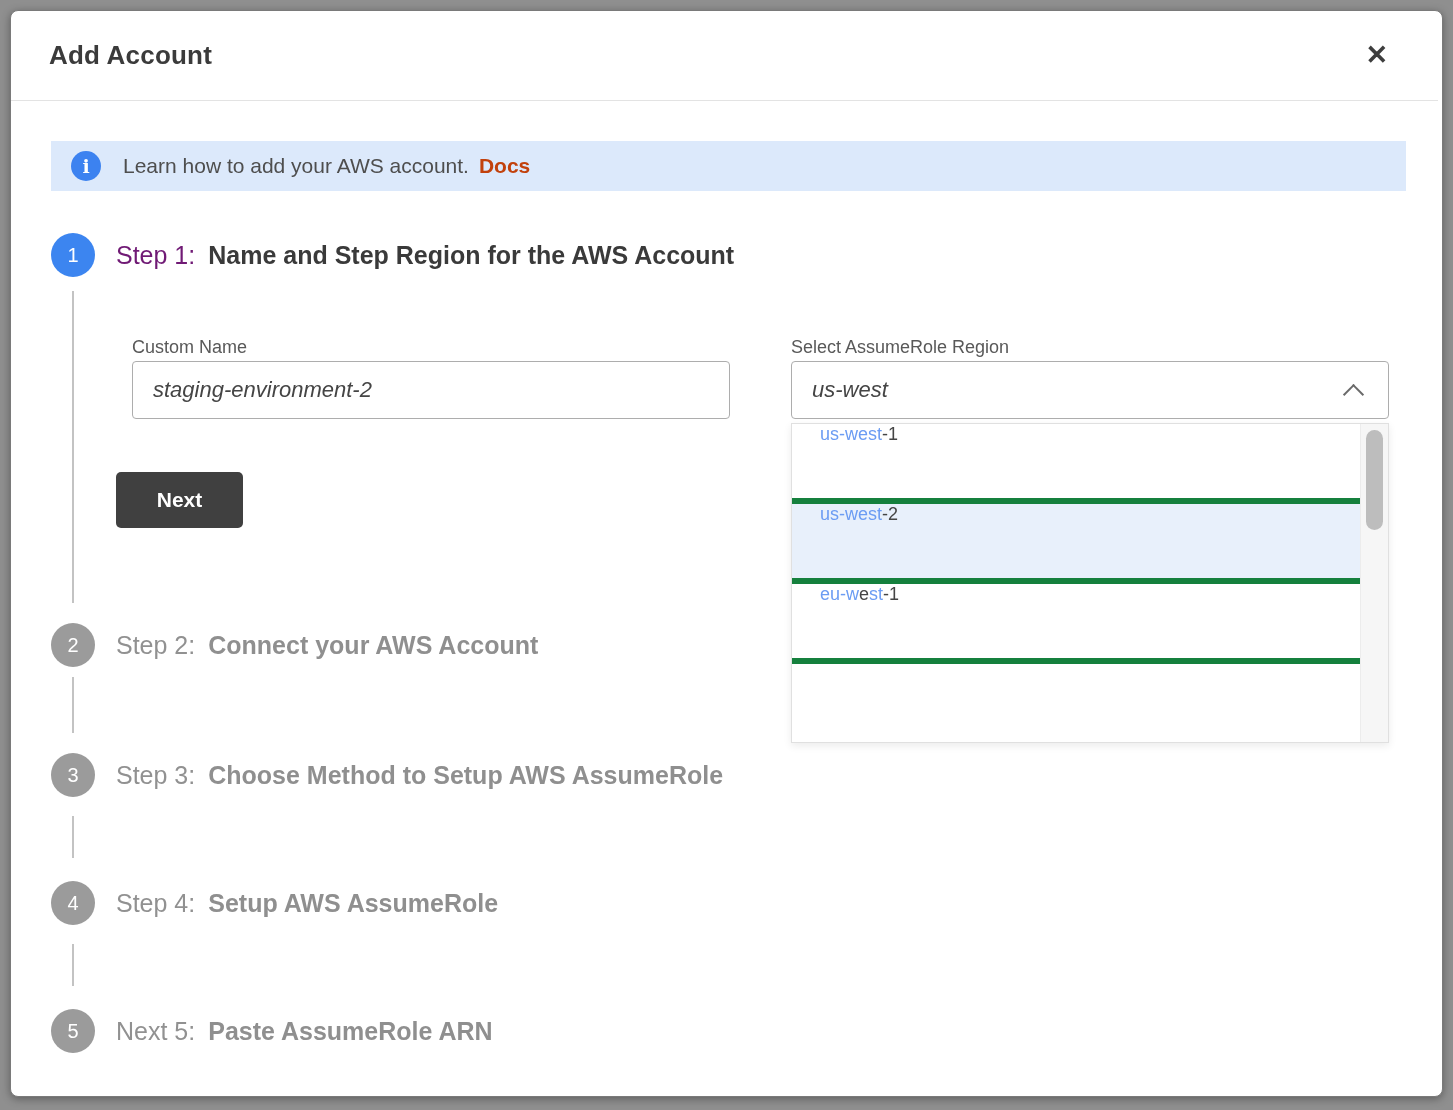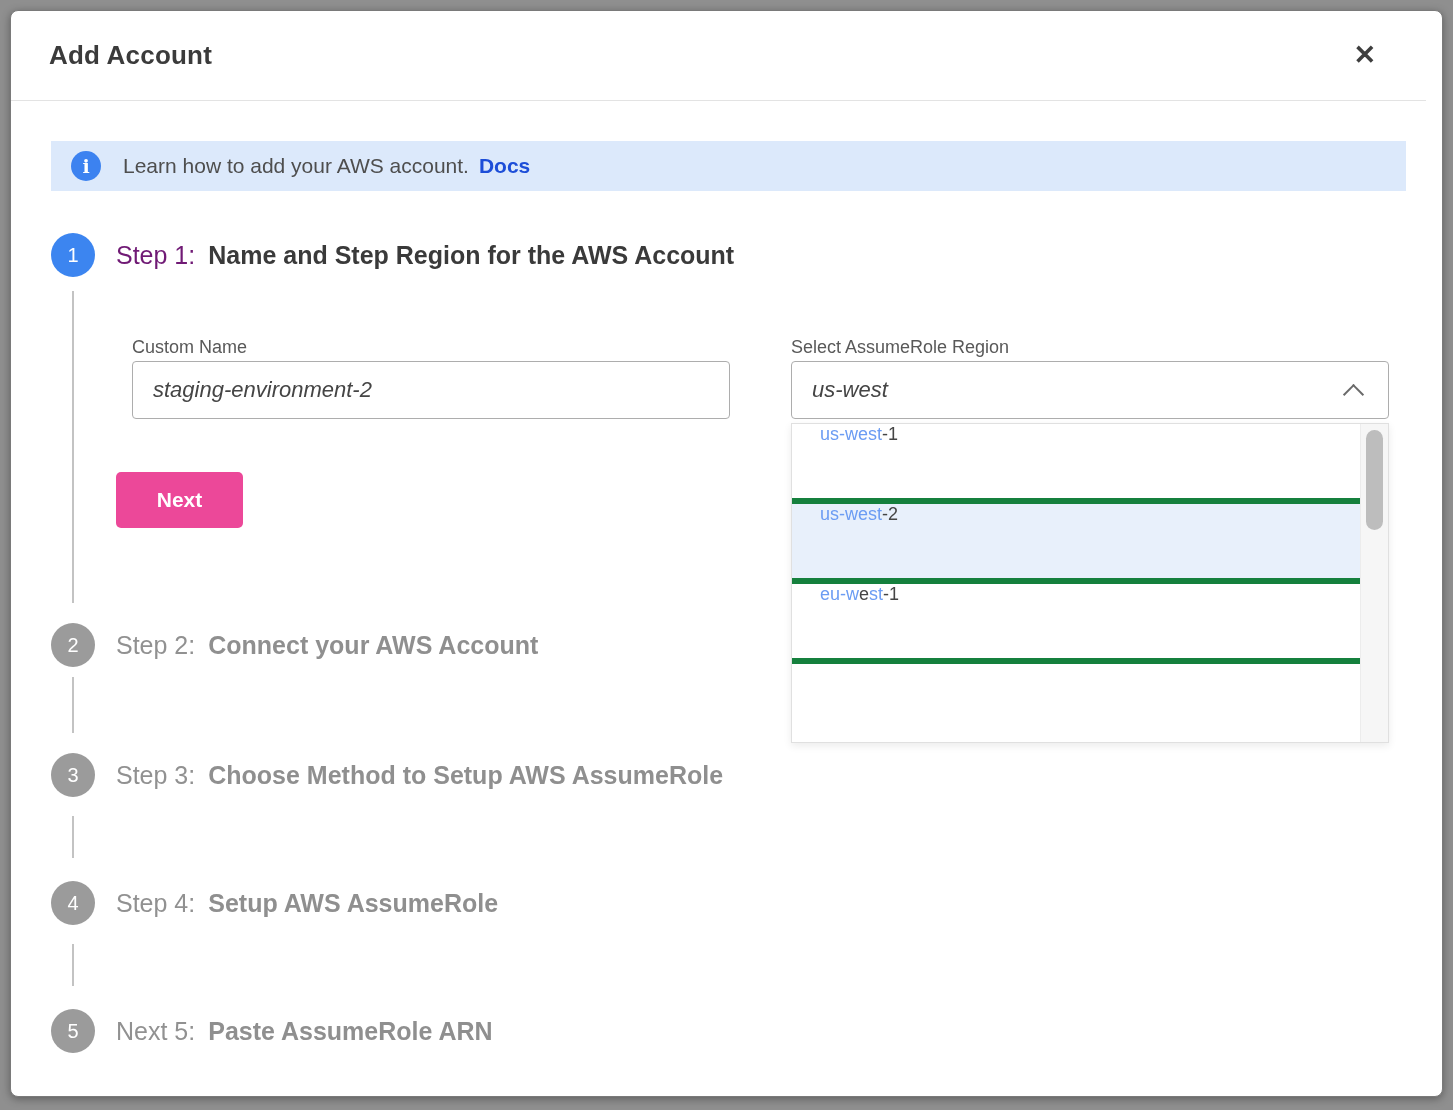--- a/index.html
+++ b/index.html
@@ -15,21 +15,21 @@
     left: 10px; top: 10px; right: 10px; bottom: 13px;
     background: #ffffff;
     border-radius: 8px;
     border: 1px solid #7a7a7a;
     box-shadow: 0 2px 8px rgba(0,0,0,0.35);
     overflow: hidden;
   }
   
   .modal-header {
     position: absolute;
-    left: 0; top: 0; right: 16px; height: 90px;
+    left: 0; top: 0; right: 4px; height: 90px;
     display: flex; align-items: center; justify-content: space-between;
     padding: 0 46px 0 38px;
     border-bottom: 1px solid #e3e3e3;
   }
   .modal-title {
     font-size: 26px; font-weight: 600; color: #3b3b3b; letter-spacing: 0.2px;
   }
   .close-btn {
     background: none; border: none; cursor: pointer;
     font-size: 27px; font-weight: 600; color: #3e3e3e; line-height: 1;
@@ -46,21 +46,21 @@
   }
   .info-icon {
     width: 30px; height: 30px; border-radius: 50%;
     background: #3c82f0; color: #ffffff;
     font-family: "DejaVu Serif", serif; font-weight: bold; font-size: 19px;
     display: flex; align-items: center; justify-content: center;
     flex: 0 0 auto;
   }
   .banner-text { margin-left: 22px; font-size: 21px; color: #4e4e4e; }
   .banner-link {
-    margin-left: 10px; font-size: 21px; font-weight: 600; color: #1d4ed8;
+    margin-left: 10px; font-size: 21px; font-weight: 600; color: #c2410c;
     text-decoration: none; cursor: pointer;
   }
 
   
   .connector { position: absolute; left: 61px; width: 2px; background: #c3c3c3; }
   .c1 { top: 190px; height: 312px; }
   .c2 { top: 576px; height: 56px; }
   .c3 { top: 715px; height: 42px; }
   .c4 { top: 843px; height: 42px; }
 
@@ -107,21 +107,21 @@
   .chevron-up {
     position: absolute; right: 28px; top: 26px;
     width: 15px; height: 15px;
     border-left: 2px solid #6a6a6a; border-top: 2px solid #6a6a6a;
     transform: rotate(45deg);
     pointer-events: none;
   }
   .next-btn {
     position: absolute; left: 105px; top: 371px;
     width: 127px; height: 56px;
-    background: #ec4899; border: none; border-radius: 5px;
+    background: #404040; border: none; border-radius: 5px;
     color: #ffffff; font-size: 21px; font-weight: 700;
     font-family: "Liberation Sans", sans-serif;
     cursor: default;
   }
 
   
   .dropdown {
     position: absolute; left: 0; top: 90px; width: 598px; height: 320px;
     background: #ffffff;
     border: 1px solid #e0e0e0;

